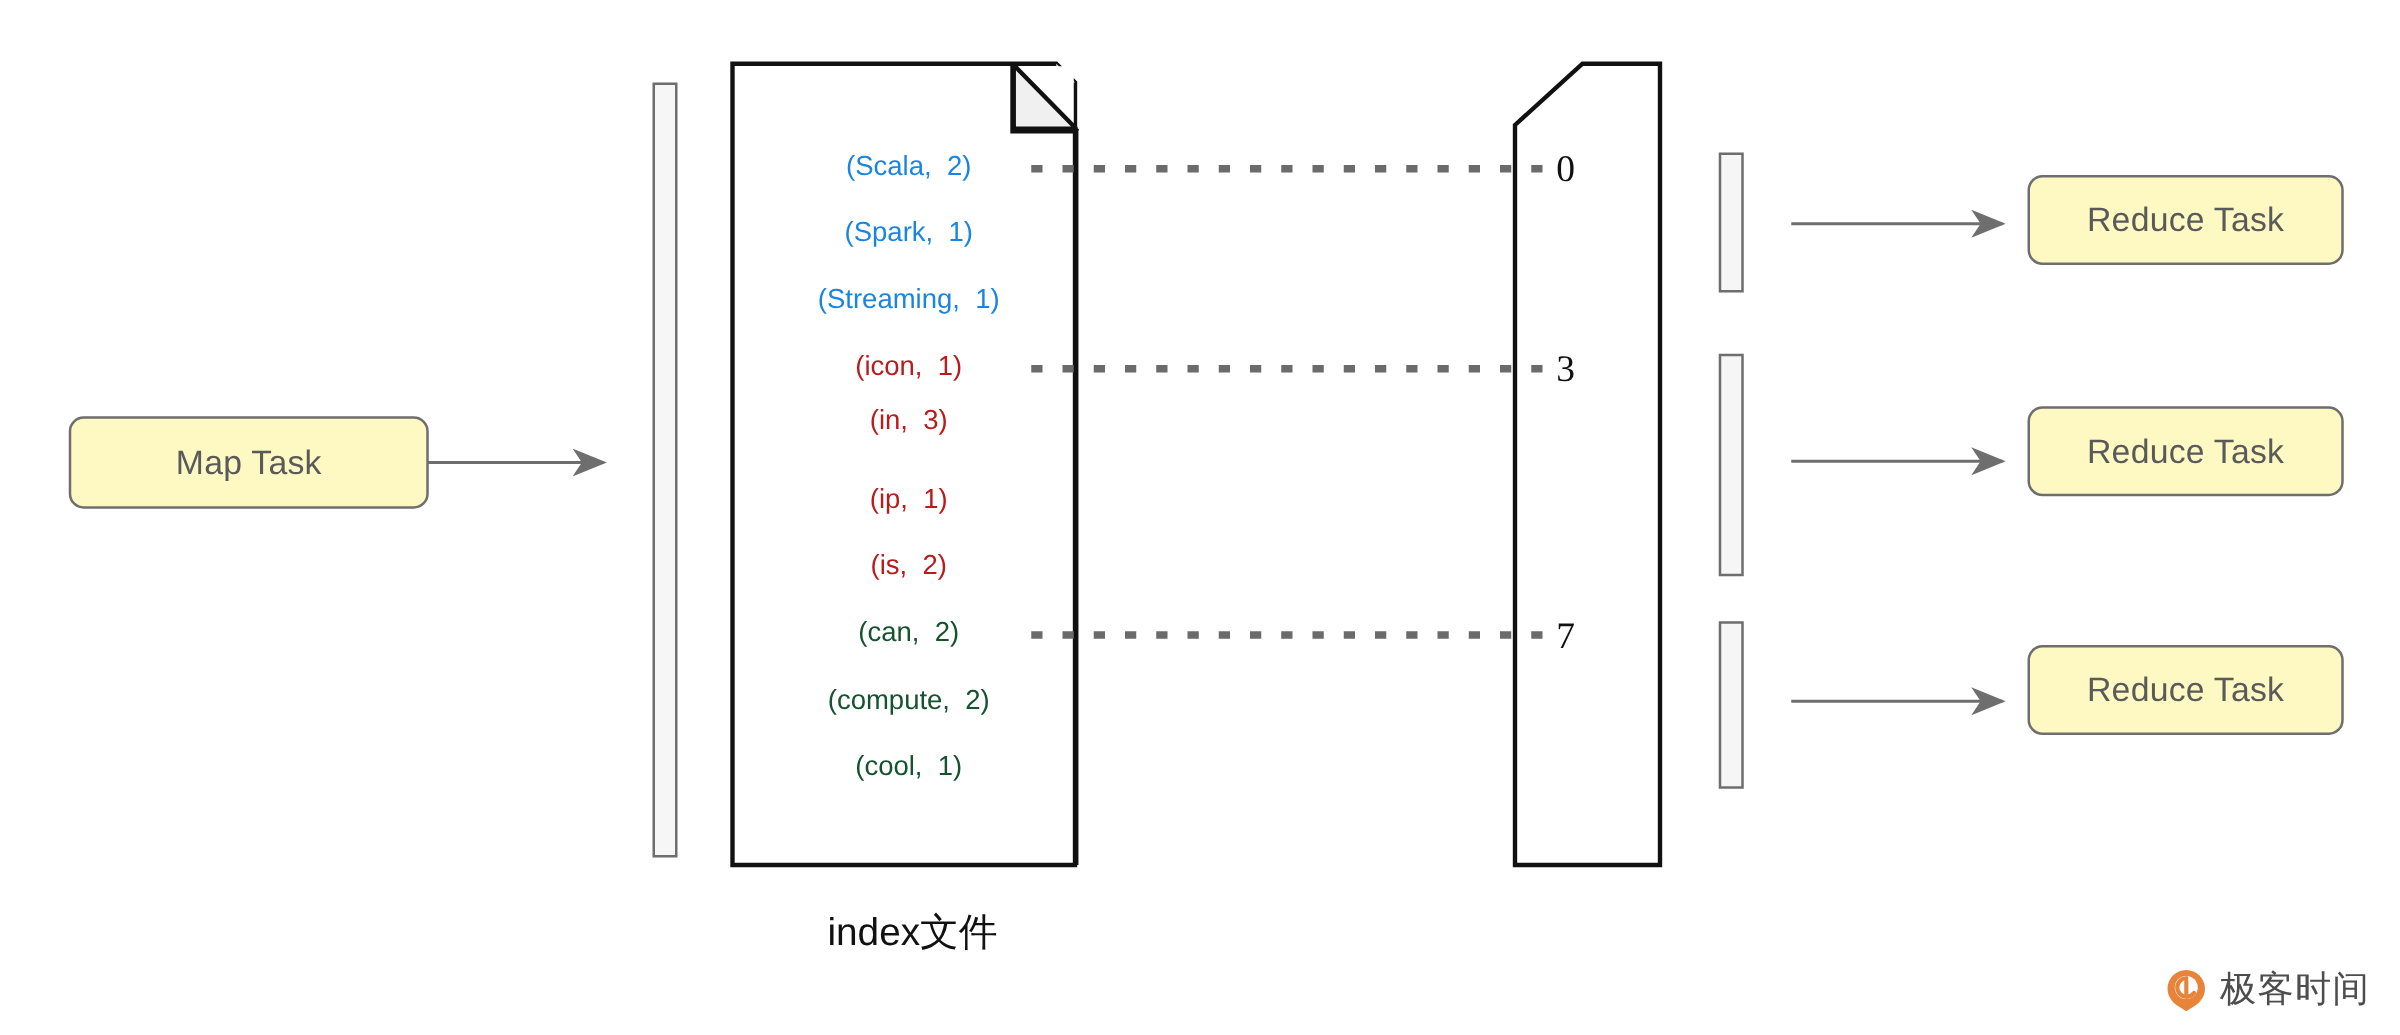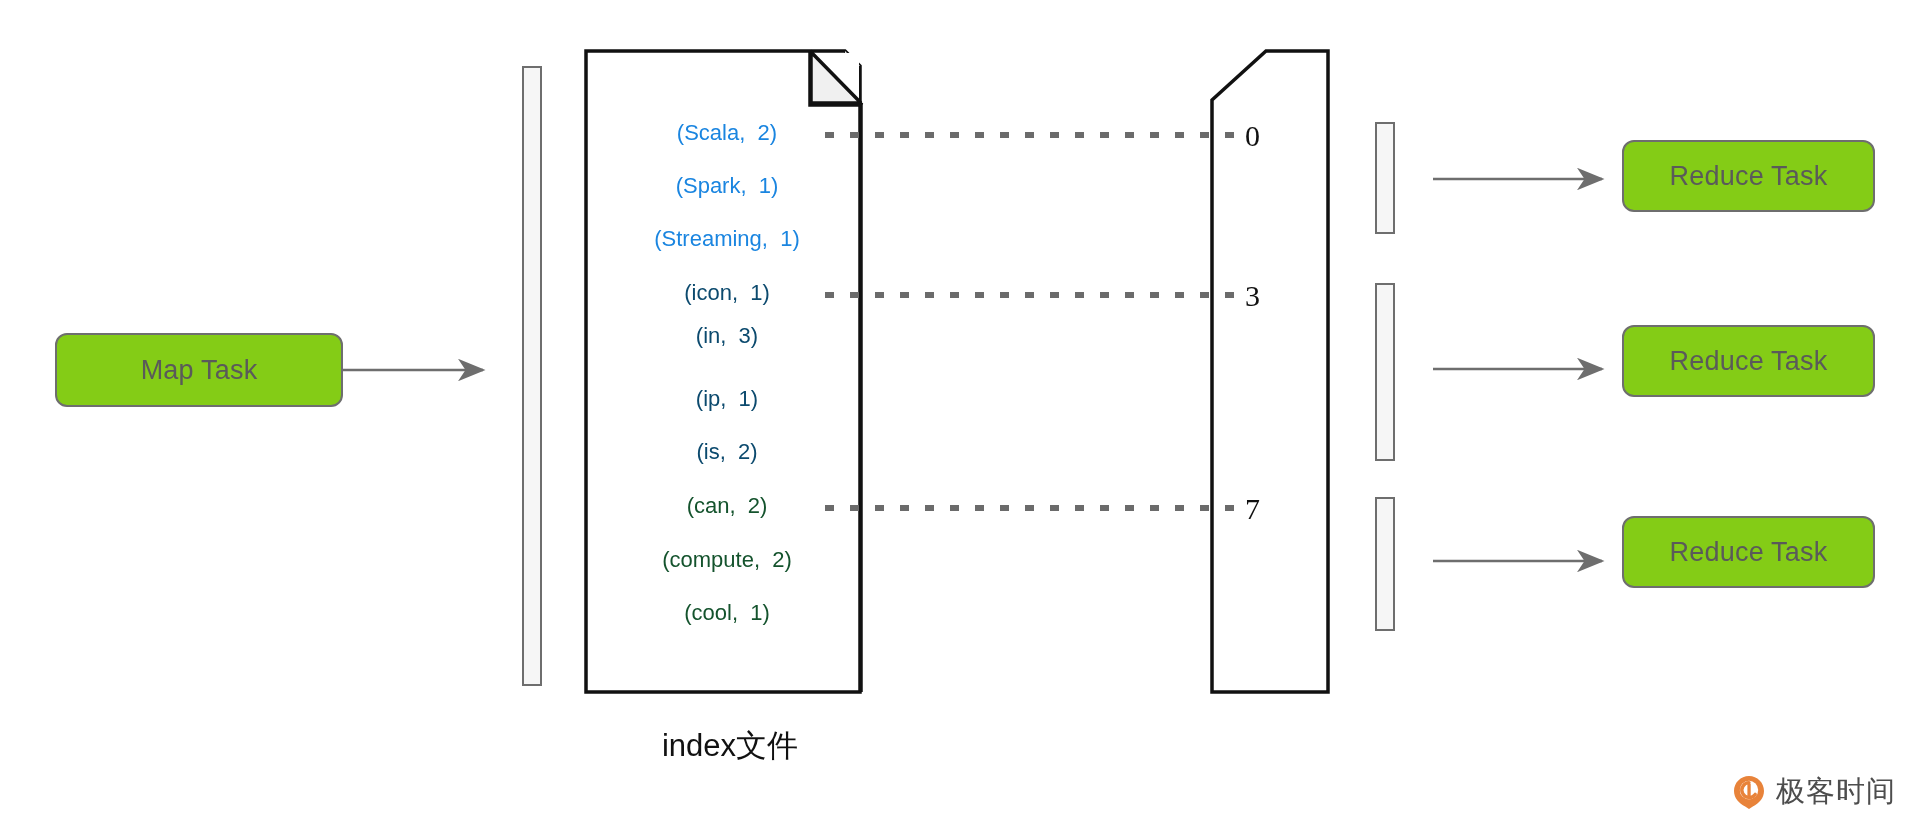--- a/index.html
+++ b/index.html
@@ -21,21 +21,21 @@
     position: absolute;
     left: 0;
     top: 0;
     width: 1920px;
     height: 828px;
   }
   
   .task-box {
     position: absolute;
     box-sizing: border-box;
-    background: #84cc16;
+    background: #fef9c3;
     border: 2px solid #6e6e6e;
     border-radius: 12px;
     display: flex;
     align-items: center;
     justify-content: center;
     color: #5a5a5a;
     font-size: 27px;
     letter-spacing: 0.2px;
     font-family: "Liberation Sans", "DejaVu Sans", sans-serif;
   }
@@ -61,21 +61,21 @@
     position: absolute;
     width: 270px;
     left: 592px;
     text-align: center;
     font-size: 22px;
     line-height: 1;
     white-space: pre;
     font-family: "Liberation Sans", "DejaVu Sans", sans-serif;
   }
   .kv-blue   { color: #1a85e0; }
-  .kv-purple { color: #0c4a6e; }
+  .kv-purple { color: #b91c1c; }
   .kv-red    { color: #14532d; }
 
   
   .idx-num {
     position: absolute;
     left: 1245px;
     width: 60px;
     text-align: left;
     color: #111111;
     font-size: 30px;

